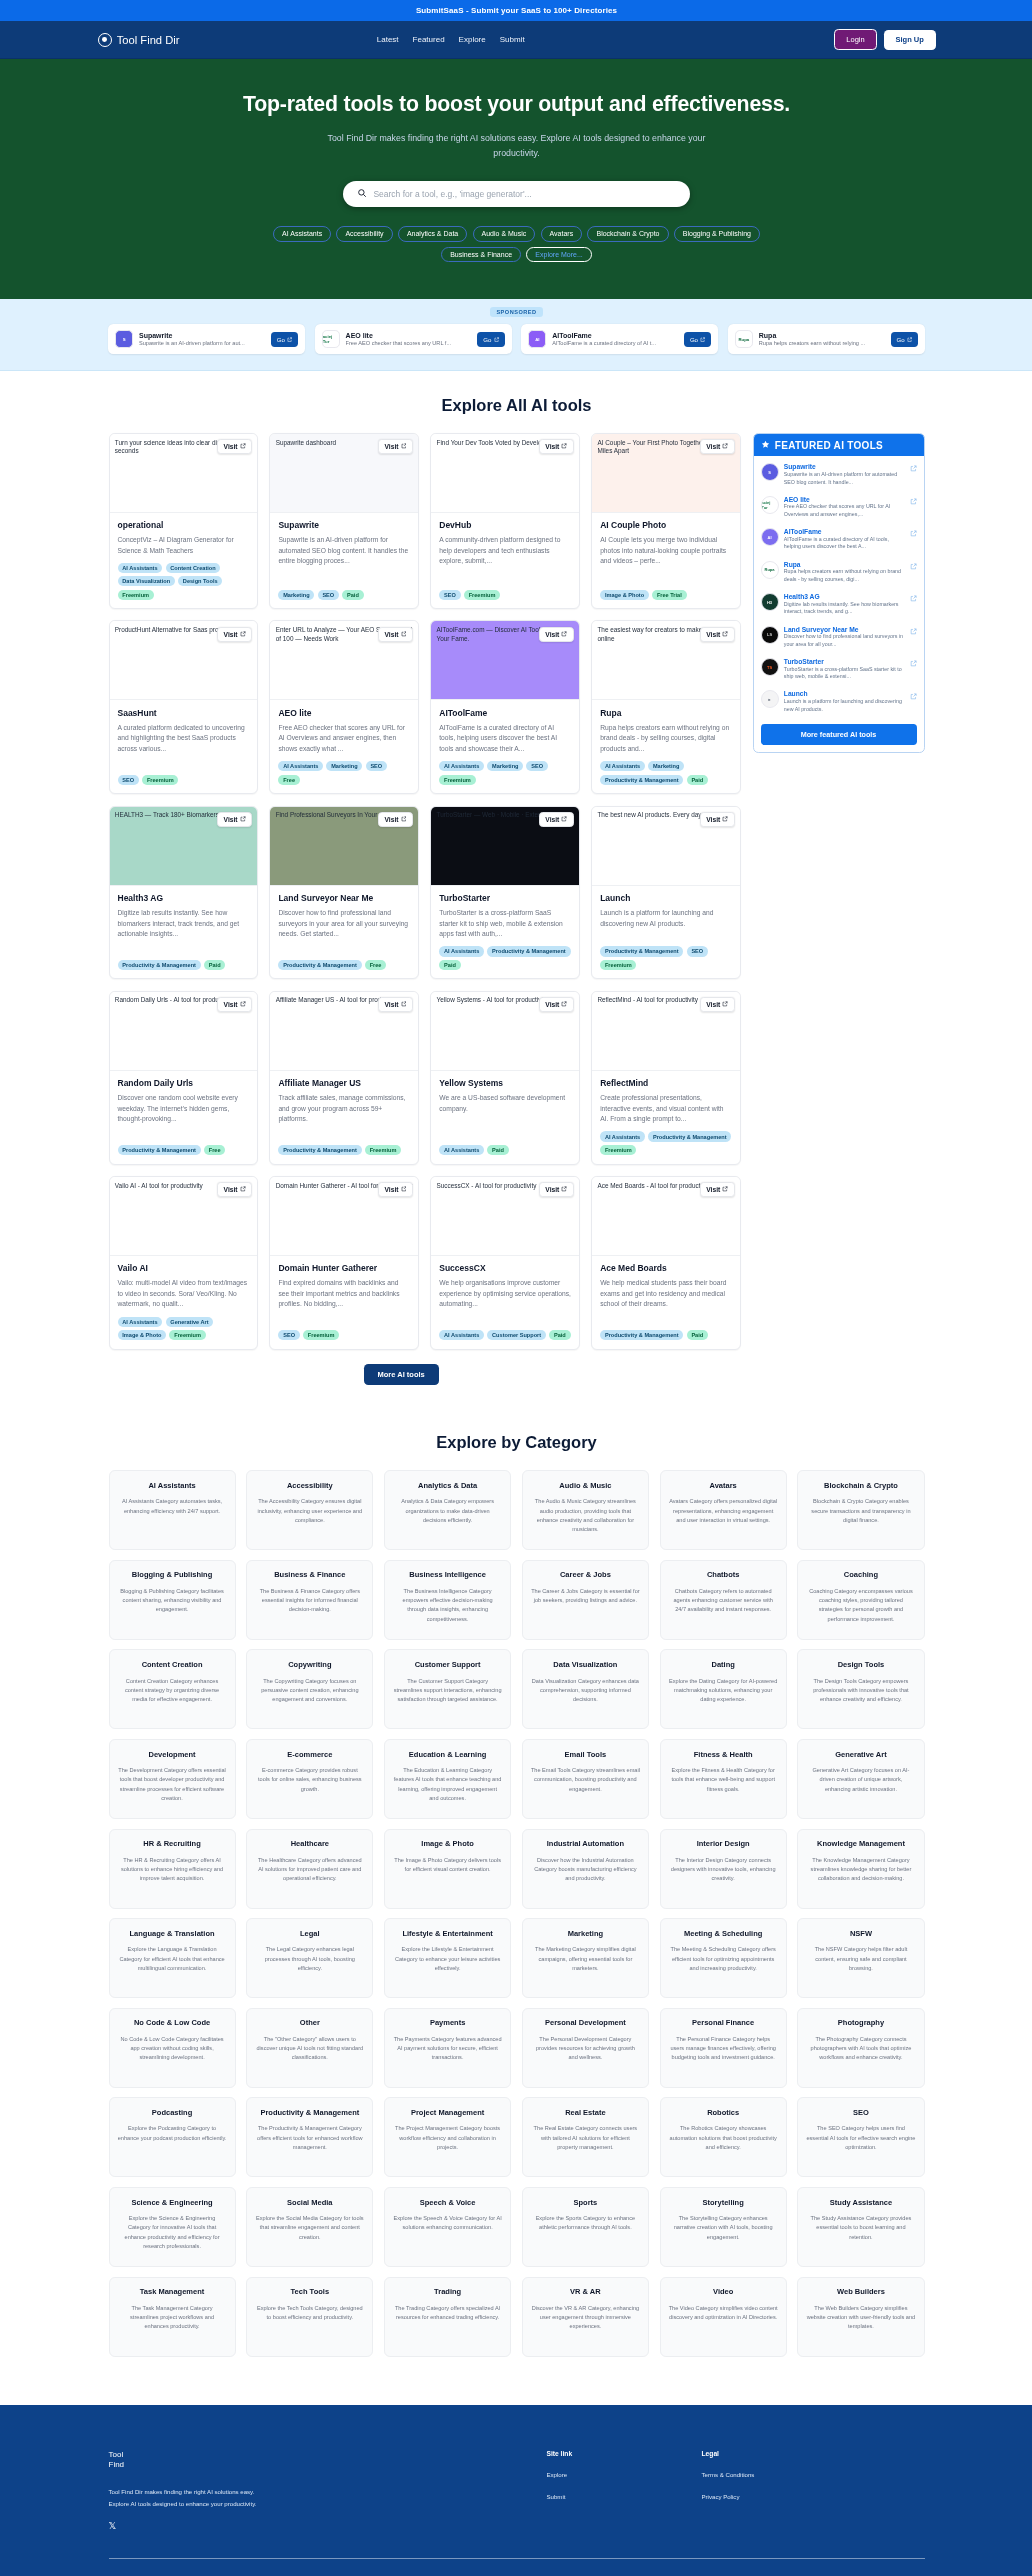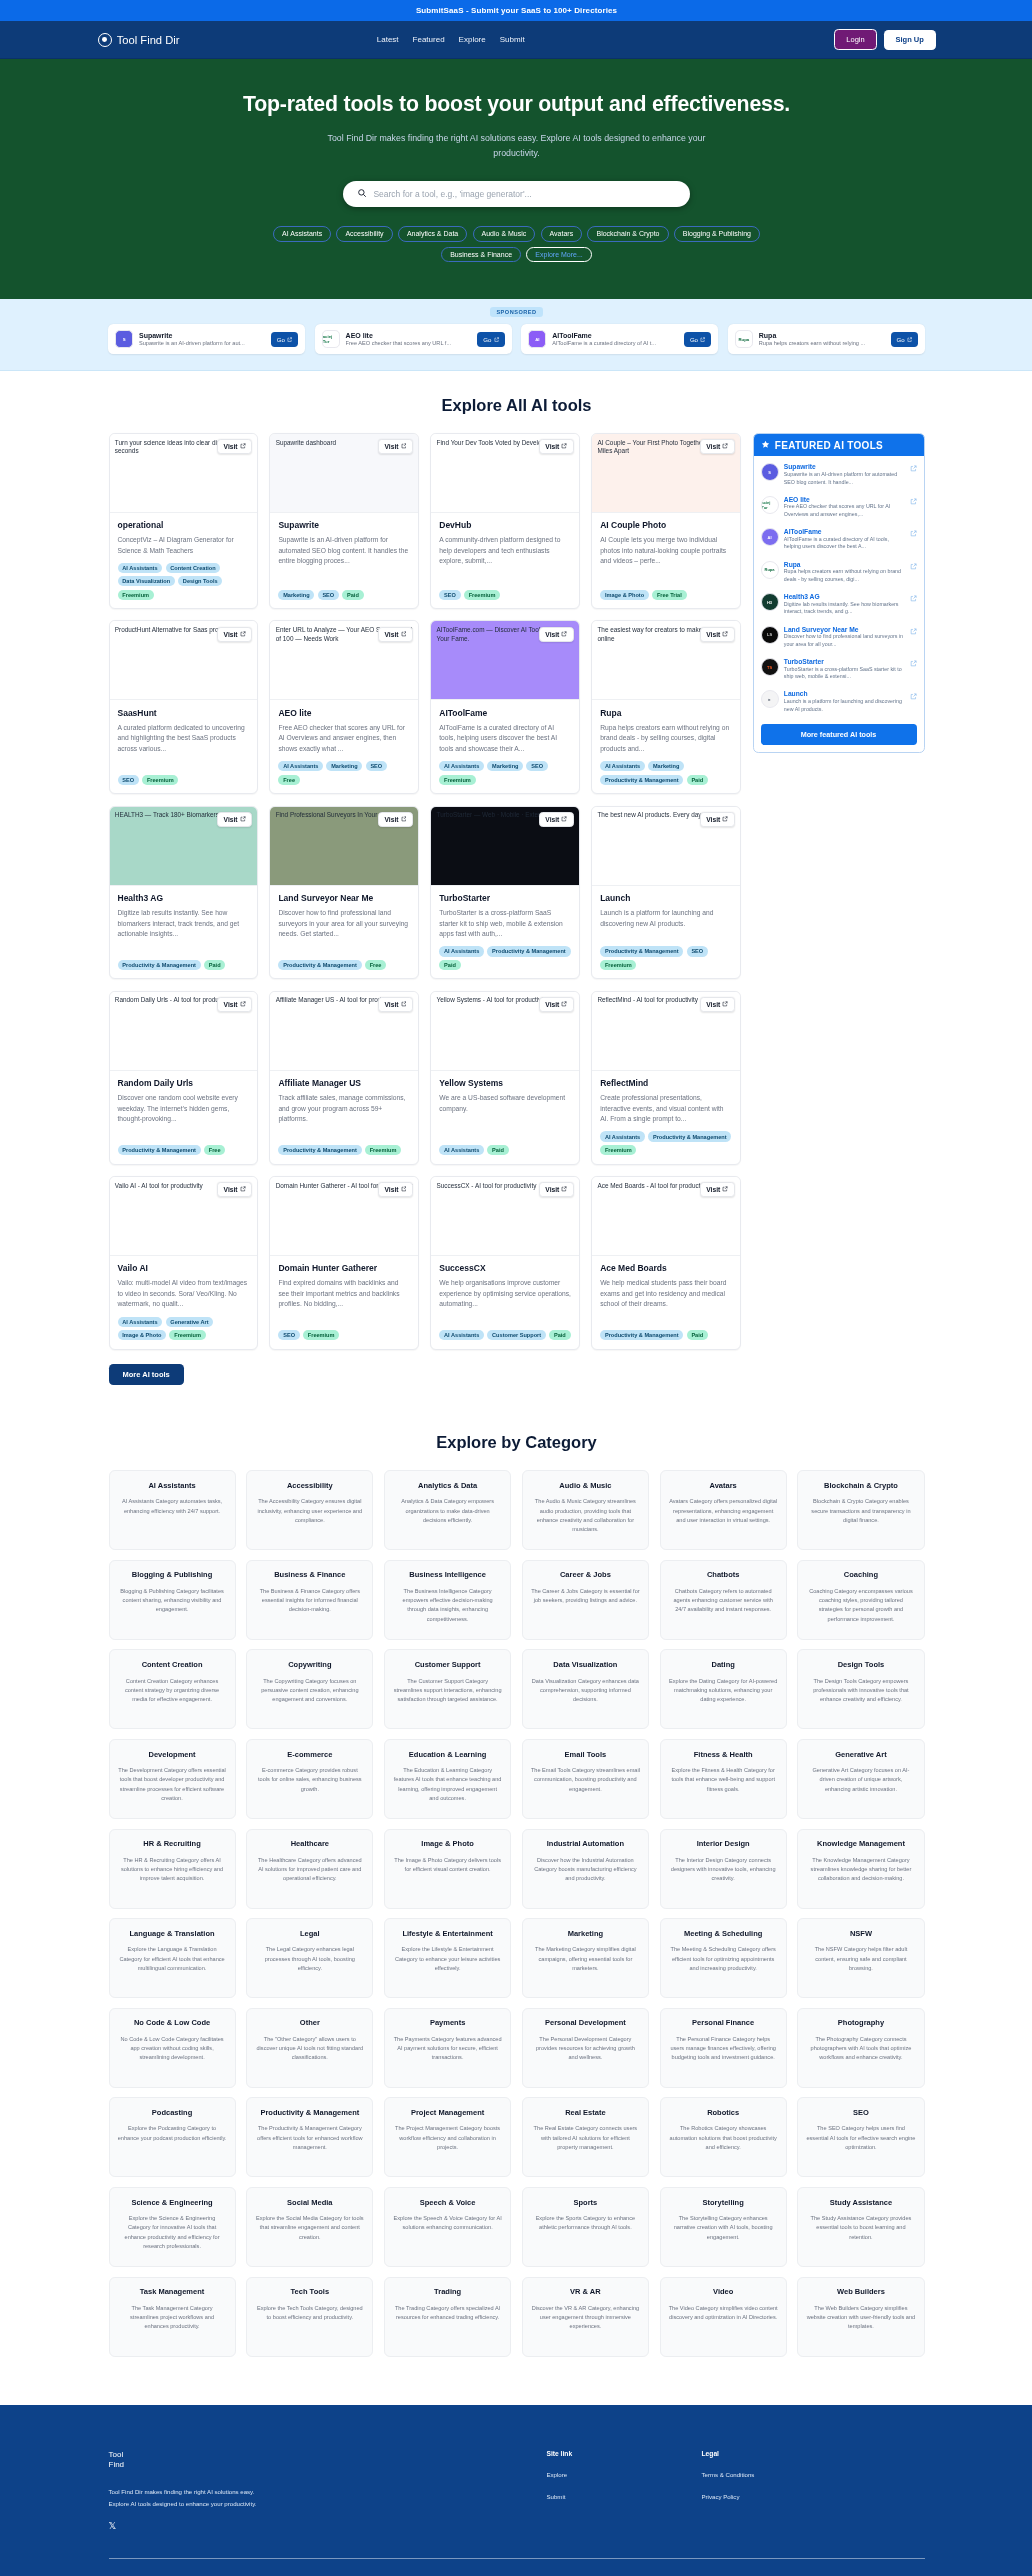--- a/index.html
+++ b/index.html
@@ -195,21 +195,21 @@
     display: block; width: calc(100% - 14px); margin: 3.7px 7px 7px;
     background: #0f72ea; color: #fff; border: none; border-radius: 3.7px;
     padding: 5.9px 0; font-size: 7.2px; font-weight: 700; cursor: pointer;
     font-family: inherit;
   }
 
   .more-tools-wrap { padding: 14px 0 5.3px; }
   .btn-more-tools {
     background: #0d3b78; color: #fff; border: none; border-radius: 4.3px;
     padding: 6.4px 14px; font-size: 7.5px; font-weight: 700; cursor: pointer;
-    font-family: inherit;
+    margin-left: 255px; font-family: inherit;
   }
 
   
   .cat-section { padding: 18px 0 32px; }
   .cat-grid {
     display: grid; grid-template-columns: repeat(6, 1fr); gap: 9.6px 10.7px;
   }
   .cat-card {
     background: #f9fafb; border: 0.5px solid #eceef1; border-radius: 5.9px;
     padding: 9.6px 8px 10.7px; text-align: center; min-height: 80px;

